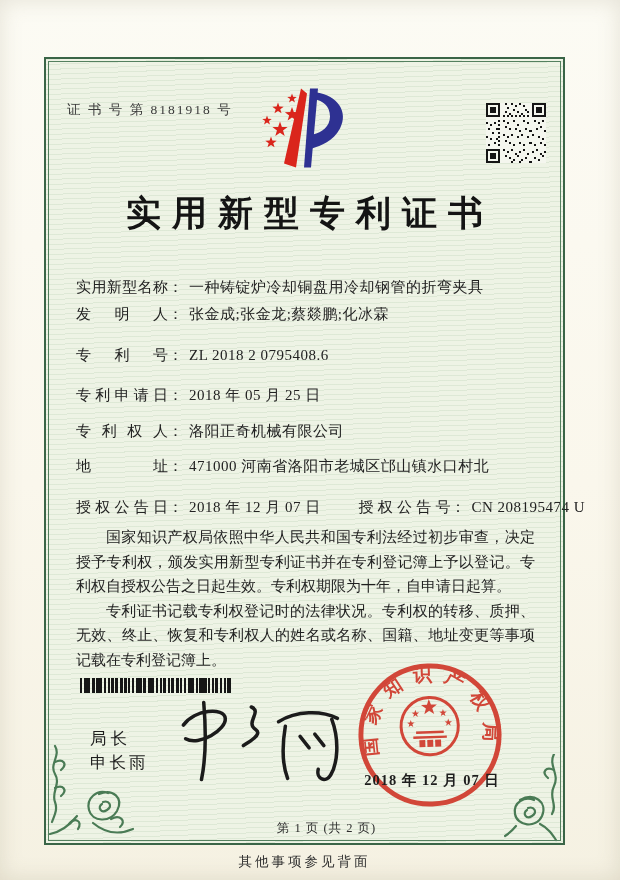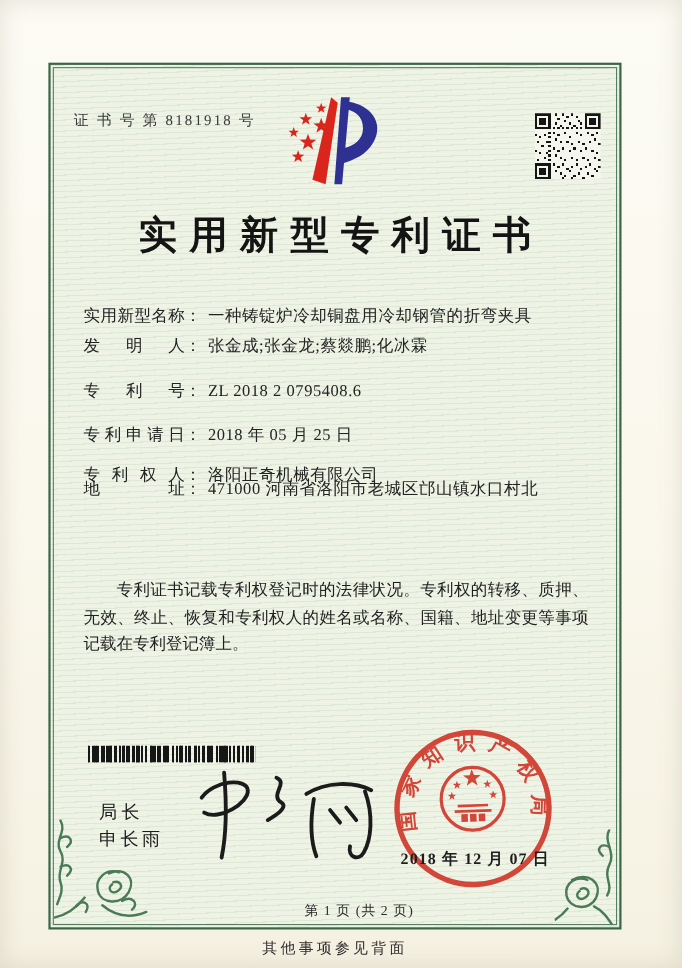--- a/index.html
+++ b/index.html
@@ -39,21 +39,21 @@
   }
   .row{position:absolute;left:30px;right:26px;font-size:15px;color:#222;white-space:nowrap;}
   .flabel{display:inline-block;width:92px;text-align:justify;text-align-last:justify;vertical-align:baseline;}
   .colon{display:inline-block;margin-right:6px;}
   .fvalue{letter-spacing:.5px;}
   .row-name{top:205px;margin-top:14px;}
   .row-inventor{top:246px;}
   .row-patno{top:287px;}
   .row-filing{top:327px;}
   .row-patentee{top:363px;}
-  .row-address{top:376px;}
+  .row-address{top:398px;}
   .row-grant{top:439px;}
   .pair2{margin-left:34px;}
   .paras{position:absolute;left:30px;right:28px;top:466px;
     font-size:15px;line-height:24.5px;color:#1f1f1f;text-align:justify;}
   .paras p{margin:0;text-indent:2em;}
   .barcode{
     position:absolute;left:34px;top:619px;width:152px;height:15px;
     background-image:
       repeating-linear-gradient(90deg,#161616 0 2px,rgba(0,0,0,0) 2px 4px),
       repeating-linear-gradient(90deg,#161616 0 1px,rgba(0,0,0,0) 1px 7px),
@@ -125,22 +125,27 @@
     </div>
     <div class="row row-filing">
       <span class="flabel">专利申请日</span><span class="colon">：</span><span class="fvalue">2018 年 05 月 25 日</span>
     </div>
     <div class="row row-patentee">
       <span class="flabel">专利权人</span><span class="colon">：</span><span class="fvalue">洛阳正奇机械有限公司</span>
     </div>
     <div class="row row-address">
       <span class="flabel">地址</span><span class="colon">：</span><span class="fvalue">471000 河南省洛阳市老城区邙山镇水口村北</span>
     </div>
+    <div class="row row-grant">
+      <span><span class="flabel">授权公告日</span><span class="colon">：</span><span class="fvalue">2018 年 12 月 07 日</span></span>
+      <span class="pair2"><span class="flabel">授权公告号</span><span class="colon">：</span><span class="fvalue">CN 208195474 U</span></span>
+    </div>
 
     <div class="paras">
+      <p>国家知识产权局依照中华人民共和国专利法经过初步审查，决定授予专利权，颁发实用新型专利证书并在专利登记簿上予以登记。专利权自授权公告之日起生效。专利权期限为十年，自申请日起算。</p>
       <p>专利证书记载专利权登记时的法律状况。专利权的转移、质押、无效、终止、恢复和专利权人的姓名或名称、国籍、地址变更等事项记载在专利登记簿上。</p>
     </div>
 
     <div class="barcode"></div>
 
     <div class="comm-title">局长</div>
     <div class="comm-name">申长雨</div>
 
     <svg class="signature" viewBox="0 0 150 80" xmlns="http://www.w3.org/2000/svg">
       <g fill="none" stroke="#1b1b1b" stroke-width="3.1" stroke-linecap="round">

